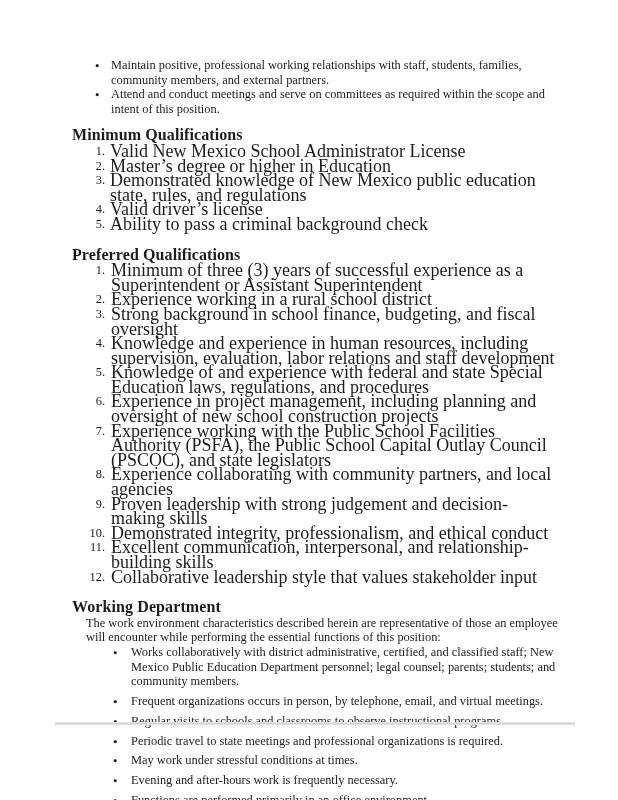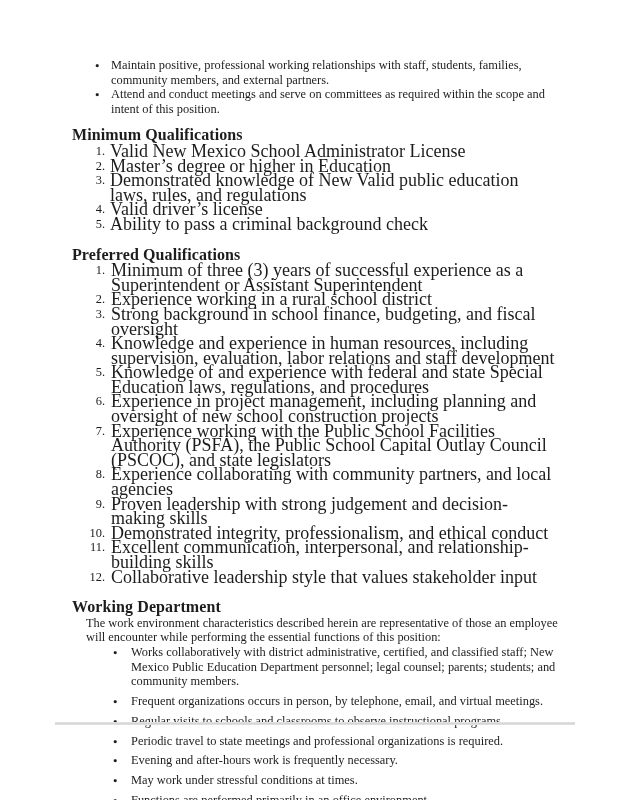--- a/index.html
+++ b/index.html
@@ -156,21 +156,21 @@
       </ul>
     </div>
 
     <div class="gap-md"></div>
 
     <div class="section">
       <h2 class="heading">Minimum Qualifications</h2>
       <ol class="numbered">
         <li><span>Valid New Mexico School Administrator License</span></li>
         <li><span>Master’s degree or higher in Education</span></li>
-        <li><span>Demonstrated knowledge of New Valid public education laws, rules, and regulations</span></li>
+        <li><span>Demonstrated knowledge of New Mexico public education state, rules, and regulations</span></li>
         <li><span>Valid driver’s license</span></li>
         <li><span>Ability to pass a criminal background check</span></li>
       </ol>
     </div>
 
     <div class="gap-lg"></div>
 
     <div class="section">
       <h2 class="heading">Preferred Qualifications</h2>
       <ol class="numbered wide">
@@ -192,22 +192,22 @@
     <div class="gap-lg"></div>
 
     <div class="section">
       <h2 class="heading">Working Department</h2>
       <p class="para">The work environment characteristics described herein are representative of those an employee will encounter while performing the essential functions of this position:</p>
       <ul class="bullets nested">
         <li><span>Works collaboratively with district administrative, certified, and classified staff; New Mexico Public Education Department personnel; legal counsel; parents; students; and community members.</span></li>
         <li><span>Frequent organizations occurs in person, by telephone, email, and virtual meetings.</span></li>
         <li><span>Regular visits to schools and classrooms to observe instructional programs.</span></li>
         <li><span>Periodic travel to state meetings and professional organizations is required.</span></li>
+        <li><span>May work under stressful conditions at times.</span></li>
         <li><span>Evening and after-hours work is frequently necessary.</span></li>
-        <li><span>May work under stressful conditions at times.</span></li>
         <li><span>Functions are performed primarily in an office environment.</span></li>
       </ul>
     </div>
 
   </div>
 
   <div class="divider"></div>
 </div>
 
 </body></html>

